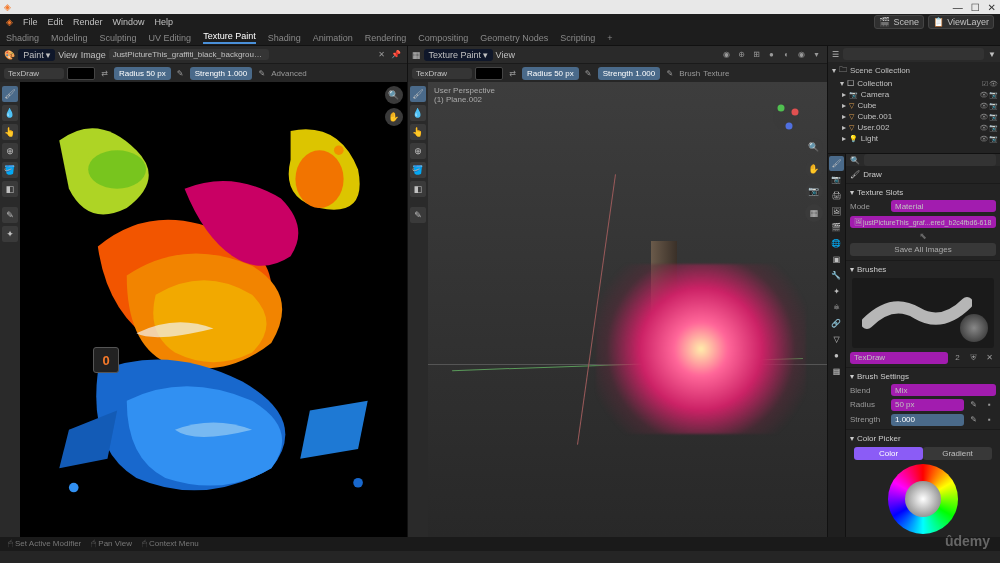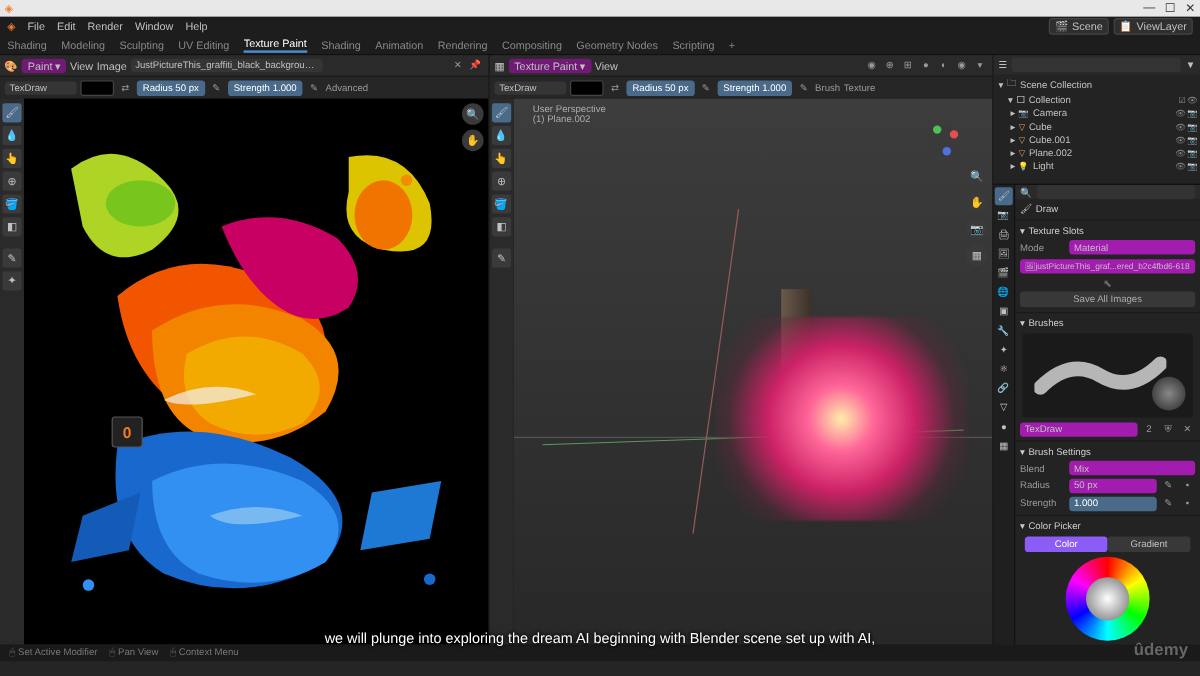--- a/index.html
+++ b/index.html
@@ -11,36 +11,36 @@
 .topmenu-right { margin-left: auto; display: flex; gap: 4px; align-items: center; }
 .scene-box { background: #2f2f2f; border: 1px solid #444; padding: 1px 4px; border-radius: 3px; font-size: 9px; display: flex; align-items: center; gap: 3px; }
 .workspace-tabs { height: 16px; background: #1d1d1d; display: flex; align-items: center; padding: 0 6px; gap: 12px; font-size: 9px; border-bottom: 1px solid #111; }
 .ws-tab { color: #888; cursor: pointer; }
 .ws-tab.active { color: #fff; border-bottom: 2px solid #4a90d9; padding-bottom: 1px; }
 .main { display: flex; height: 491px; }
 .left-pane { width: 408px; display: flex; flex-direction: column; border-right: 1px solid #111; }
 .mid-pane { flex: 1; display: flex; flex-direction: column; border-right: 1px solid #111; }
 .right-pane { width: 172px; display: flex; background: #232323; }
 .pane-header { height: 18px; background: #2a2a2a; display: flex; align-items: center; padding: 0 4px; gap: 3px; font-size: 9px; border-bottom: 1px solid #1a1a1a; }
-.ph-drop { background: #701a75; border-radius: 3px; padding: 1px 5px; display: flex; align-items: center; gap: 2px; }
+.ph-drop { background: #0f172a; border-radius: 3px; padding: 1px 5px; display: flex; align-items: center; gap: 2px; }
 .subheader { height: 18px; background: #262626; display: flex; align-items: center; padding: 0 4px; gap: 3px; font-size: 9px; }
 .bname-box { background: #353535; border-radius: 3px; padding: 1px 4px; flex: 1; max-width: 160px; overflow: hidden; white-space: nowrap; text-overflow: ellipsis; font-size: 8px; }
 .blue-chip { background: #4a6a8a; border-radius: 3px; padding: 0 5px; font-size: 8px; height: 13px; display: flex; align-items: center; color: #fff; }
 .pane-body { flex: 1; position: relative; background: #1a1a1a; display: flex; }
 .toolbar-v { width: 20px; background: #2a2a2a; display: flex; flex-direction: column; gap: 3px; padding: 4px 2px; align-items: center; }
 .tool-btn { width: 16px; height: 16px; background: #3a3a3a; border-radius: 2px; display: flex; align-items: center; justify-content: center; font-size: 9px; cursor: pointer; }
 .tool-btn.active { background: #4a6a8a; }
 .tool-sep { height: 4px; }
 .canvas-area { flex: 1; position: relative; overflow: hidden; }
 .img-canvas { width: 100%; height: 100%; background: #000; position: relative; }
 .graffiti { position: absolute; inset: 20px; }
 .nav-icons { position: absolute; right: 4px; top: 4px; display: flex; flex-direction: column; gap: 4px; }
 .nav-icon { width: 18px; height: 18px; background: #3a3a3a; border-radius: 50%; display: flex; align-items: center; justify-content: center; font-size: 9px; }
 .viewport { width: 100%; height: 100%; background: linear-gradient(180deg,#3d3d3d 0%,#282828 100%); position: relative; }
-.vp-info { position: absolute; top: 4px; left: 6px; font-size: 8px; color: #aaa; margin-left: 10px; }
+.vp-info { position: absolute; top: 4px; left: 6px; font-size: 8px; color: #aaa; }
 .gizmo { position: absolute; top: 20px; right: 26px; width: 30px; height: 30px; }
 .vp-obj { position: absolute; left: 42%; top: 40%; width: 210px; height: 170px; background: radial-gradient(circle at 50% 50%, #ffeeaa 0%, #ff6699 20%, #cc2266 45%, rgba(100,40,60,0.4) 70%, transparent 85%); border-radius: 8px; filter: blur(1px); }
 .vp-obj2 { position: absolute; left: 56%; top: 35%; width: 26px; height: 80px; background: linear-gradient(90deg,#6a5a4a,#3a3028); }
 .floor-grid { position: absolute; left: 0; right: 0; top: 62%; height: 1px; background: #555; }
 .outliner { background: #232323; font-size: 8px; }
 .outliner-header { height: 16px; background: #2a2a2a; display: flex; align-items: center; padding: 0 4px; gap: 4px; }
 .out-search { flex: 1; background: #333; border-radius: 3px; height: 12px; }
 .out-item { display: flex; align-items: center; padding: 1px 2px 1px 14px; gap: 3px; }
 .out-icons { margin-left: auto; display: flex; gap: 1px; font-size: 7px; color: #888; }
 .out-tri { color: #e0a050; font-size: 7px; }
@@ -292,21 +292,21 @@
             <span class="out-tri">▽</span>
             <span>Cube.001</span>
           <div class="out-icons">
               <span>👁</span>
               <span>📷</span>
             </div>
         </div>
         <div class="out-item">
           <span>▸</span>
             <span class="out-tri">▽</span>
-            <span>Plane.002</span>
+            <span>User.002</span>
           <div class="out-icons">
               <span>👁</span>
               <span>📷</span>
             </div>
         </div>
         <div class="out-item">
           <span>▸</span>
             <span class="out-tri">💡</span>
             <span>Light</span>
           <div class="out-icons">
@@ -401,15 +401,14 @@
   </div>
 </div>
 
 <div class="statusbar">
   <span>🖱 <span>Set Active Modifier</span></span>
   <span>🖱 <span>Pan View</span></span>
   <span>🖱 <span>Context Menu</span></span>
 </div>
 
 <div class="subtitles">
-  <div>we will plunge into exploring the dream AI beginning with Blender scene set up with AI,</div>
 </div>
 <div class="udemy">ûdemy</div>
 
 </body></html>

